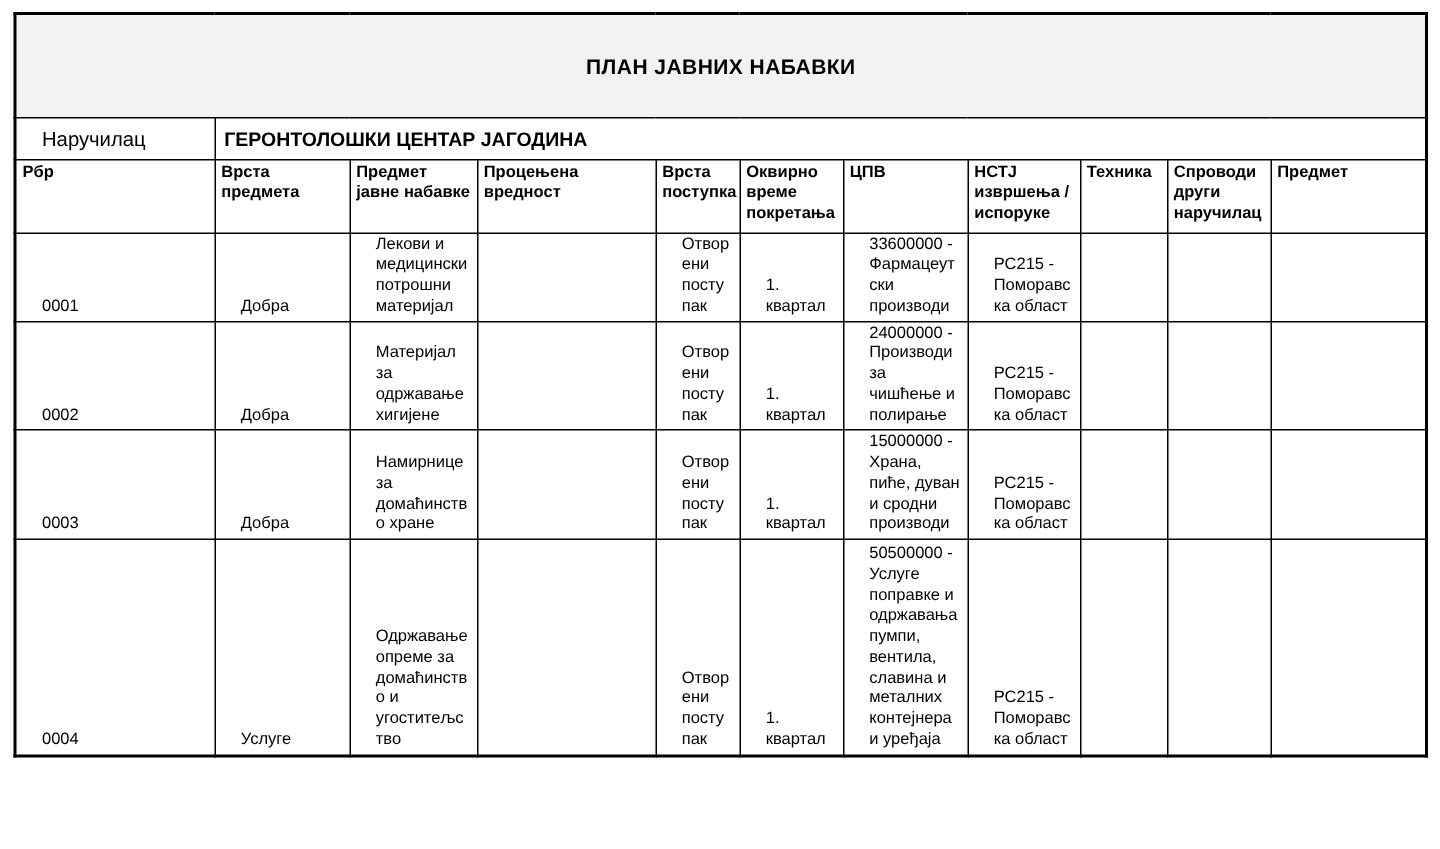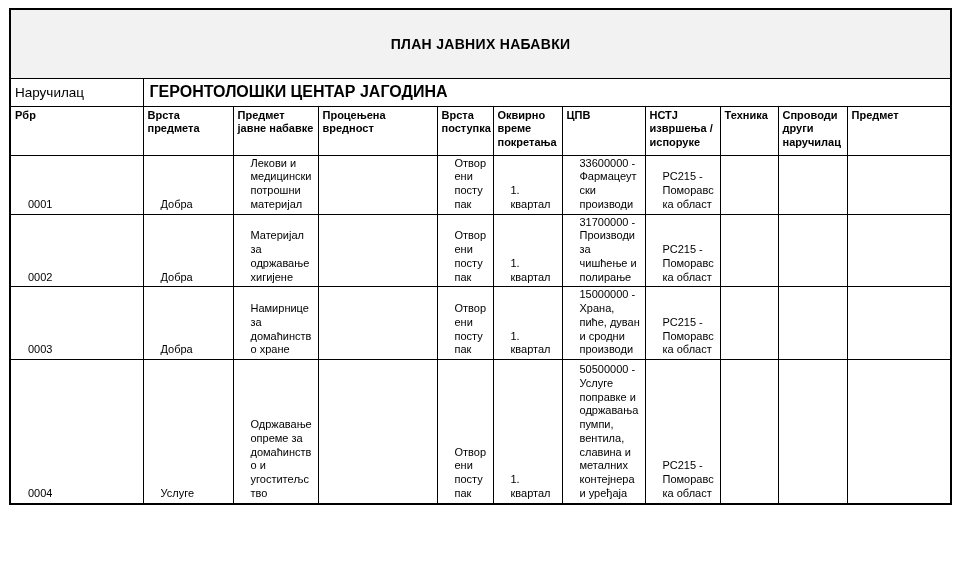--- a/index.html
+++ b/index.html
@@ -38,26 +38,26 @@
     text-align: center;
     vertical-align: middle;
     font-weight: bold;
     font-size: 14px;
     letter-spacing: 0.3px;
   }
   
   tr.info-row { height: 28px; }
   td.info-label {
     font-size: 13.5px;
-    padding: 1px 4px;
+    padding: 1px 17px;
     vertical-align: middle;
     font-weight: normal;
   }
   td.info-value {
-    font-size: 16px;
+    font-size: 13px;
     font-weight: bold;
     padding: 1px 6px;
     vertical-align: middle;
   }
   
   tr.grid-header { height: 49px; margin-left: 16px; }
   tr.grid-header td {
     font-weight: bold;
     font-size: 11px;
     line-height: 1.25;
@@ -134,21 +134,21 @@
       <td></td>
     </tr>
 
     <tr class="grid-row row-2">
       <td>0002</td>
       <td>Добра</td>
       <td>Материјал за одржавање хигијене</td>
       <td></td>
       <td>Отворени поступак</td>
       <td>1. квартал</td>
-      <td>31700000 - Производи за чишћење и полирање</td>
+      <td>24000000 - Производи за чишћење и полирање</td>
       <td>РС215 - Поморавска област</td>
       <td></td>
       <td></td>
       <td></td>
     </tr>
 
     <tr class="grid-row row-3">
       <td>0003</td>
       <td>Добра</td>
       <td>Намирнице за домаћинство хране</td>

